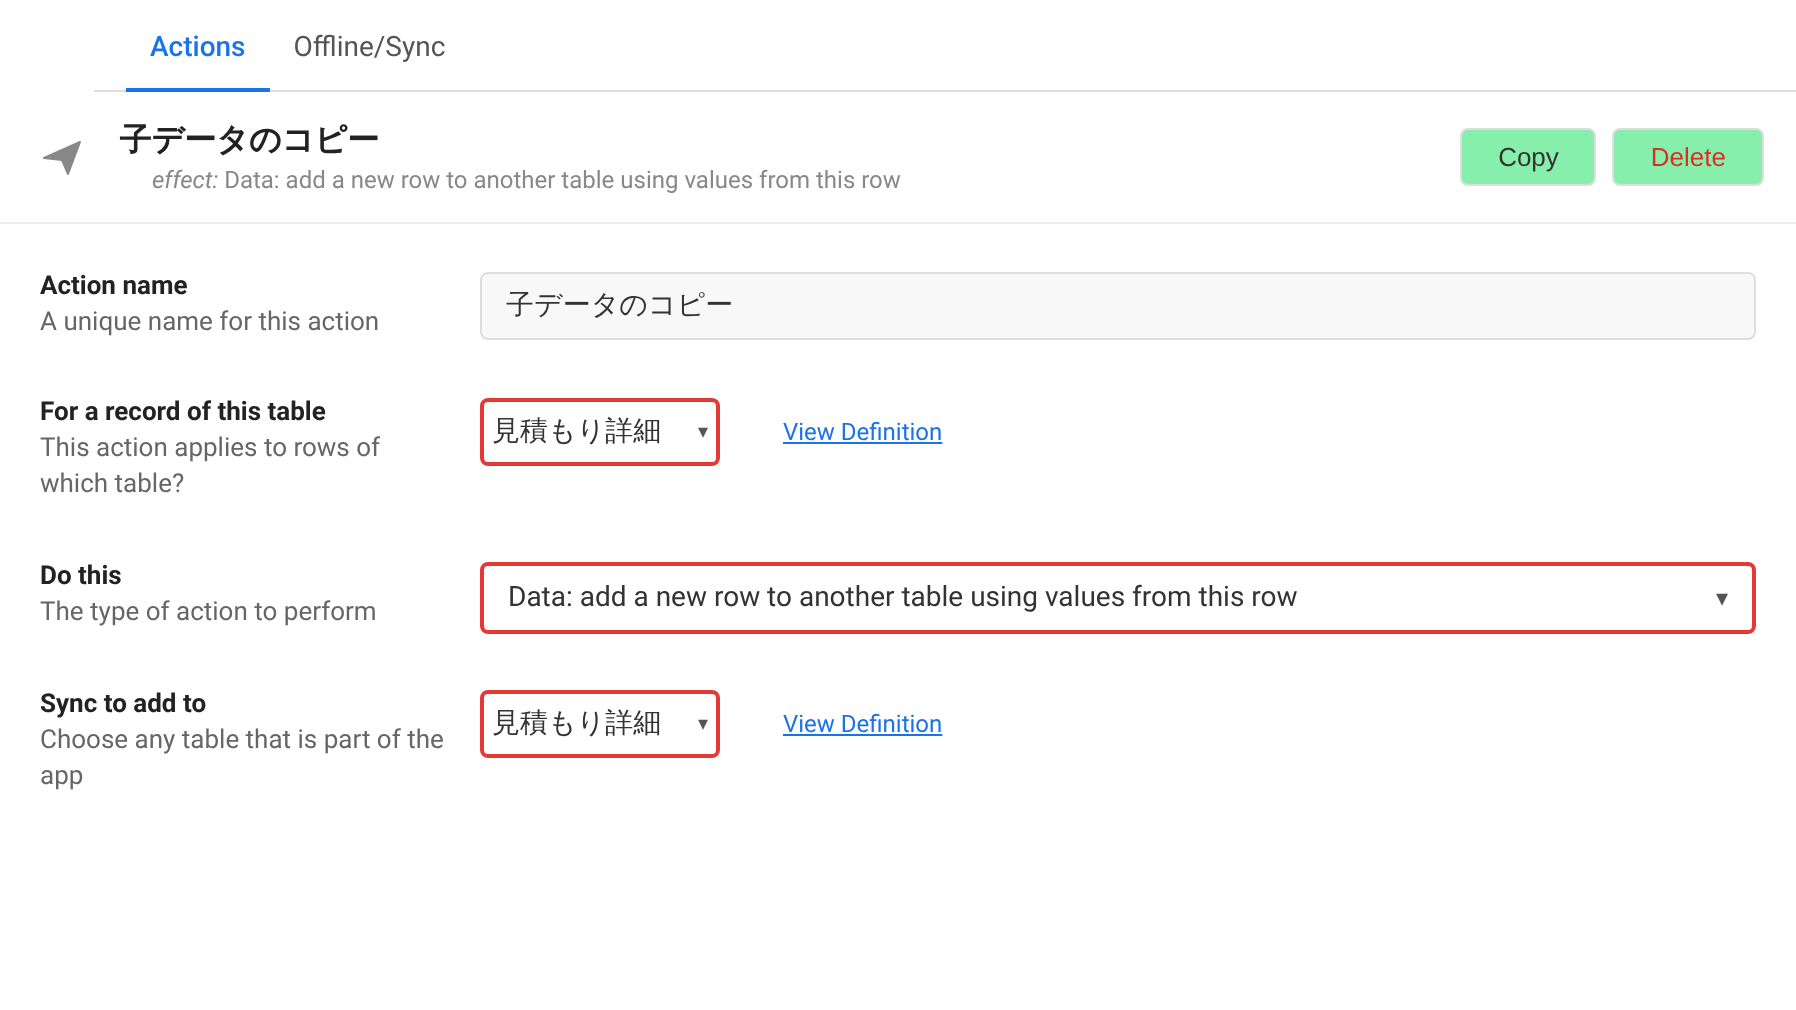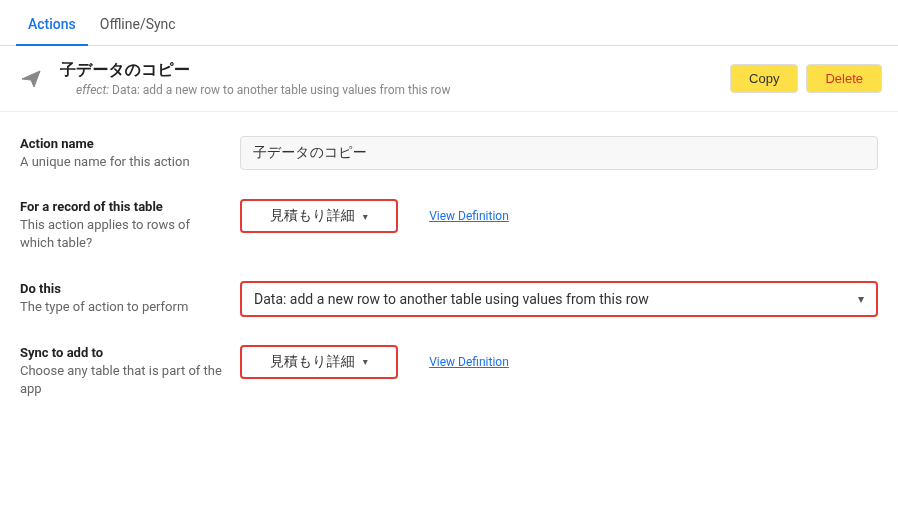--- a/index.html
+++ b/index.html
@@ -10,20 +10,21 @@
       background: #fff;
       width: 898px;
       min-height: 505px;
     }
 
     
     .tabs {
       display: flex;
       border-bottom: 1px solid #ddd;
       padding: 0 16px;
+      margin-left: 47px;
     }
     .tab {
       padding: 16px 12px 12px;
       cursor: pointer;
       font-size: 14px;
       color: #555;
       border-bottom: 2px solid transparent;
       margin-bottom: -1px;
     }
     .tab.active {
@@ -69,21 +70,21 @@
     .action-buttons {
       display: flex;
       gap: 8px;
     }
     .btn {
       padding: 6px 18px;
       border-radius: 4px;
       font-size: 13px;
       cursor: pointer;
       border: 1px solid #ddd;
-      background: #fde047;
+      background: #86efac;
       color: #333;
     }
     .btn-delete {
       color: #d93025;
     }
 
     
     .form-content {
       padding: 24px 20px;
     }
@@ -119,21 +120,21 @@
       font-size: 14px;
       background: #f8f8f8;
       color: #333;
       outline: none;
     }
 
     
     .dropdown-red {
       display: inline-flex;
       align-items: center;
-      padding: 6px 28px;
+      padding: 6px 4px;
       border: 2px solid #e53935;
       border-radius: 4px;
       background: #fff;
       cursor: pointer;
       font-size: 14px;
       color: #333;
       min-width: 120px;
       justify-content: space-between;
     }
     .dropdown-red .chevron {

